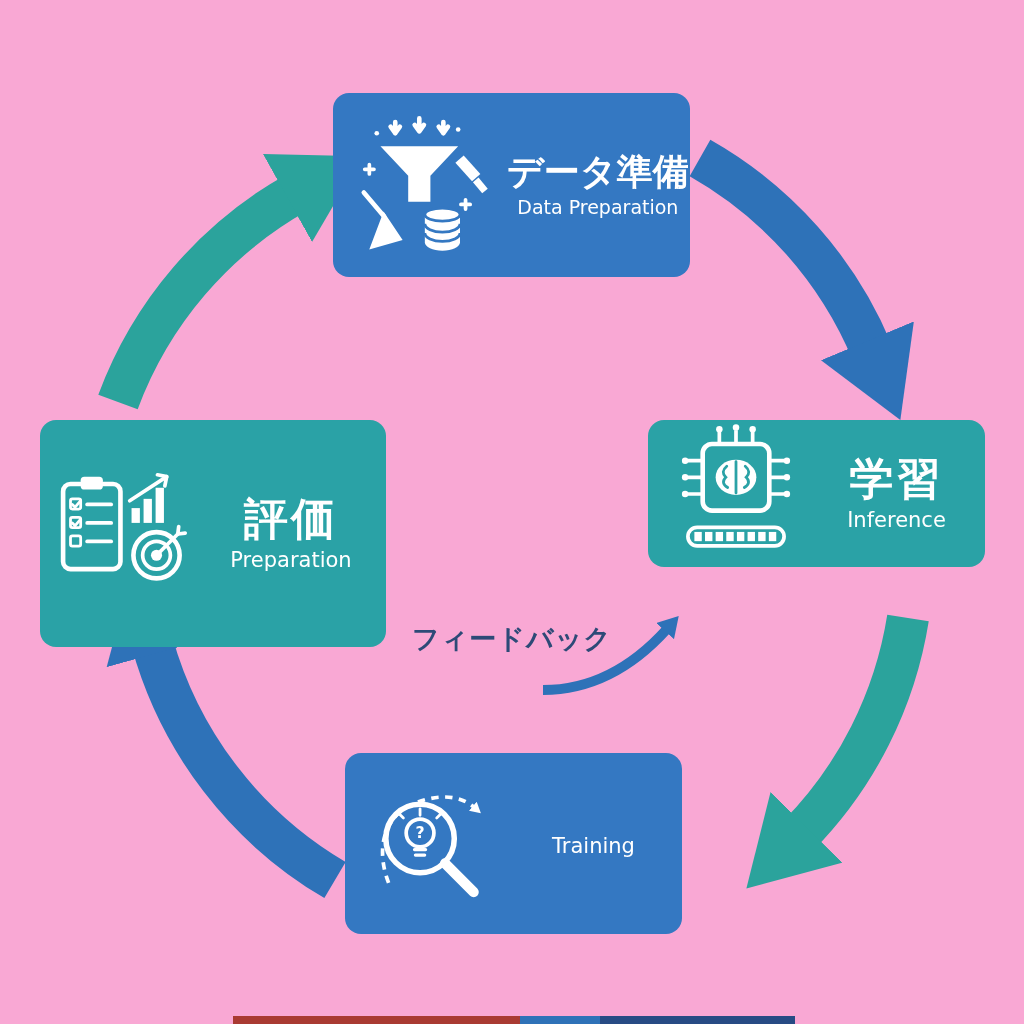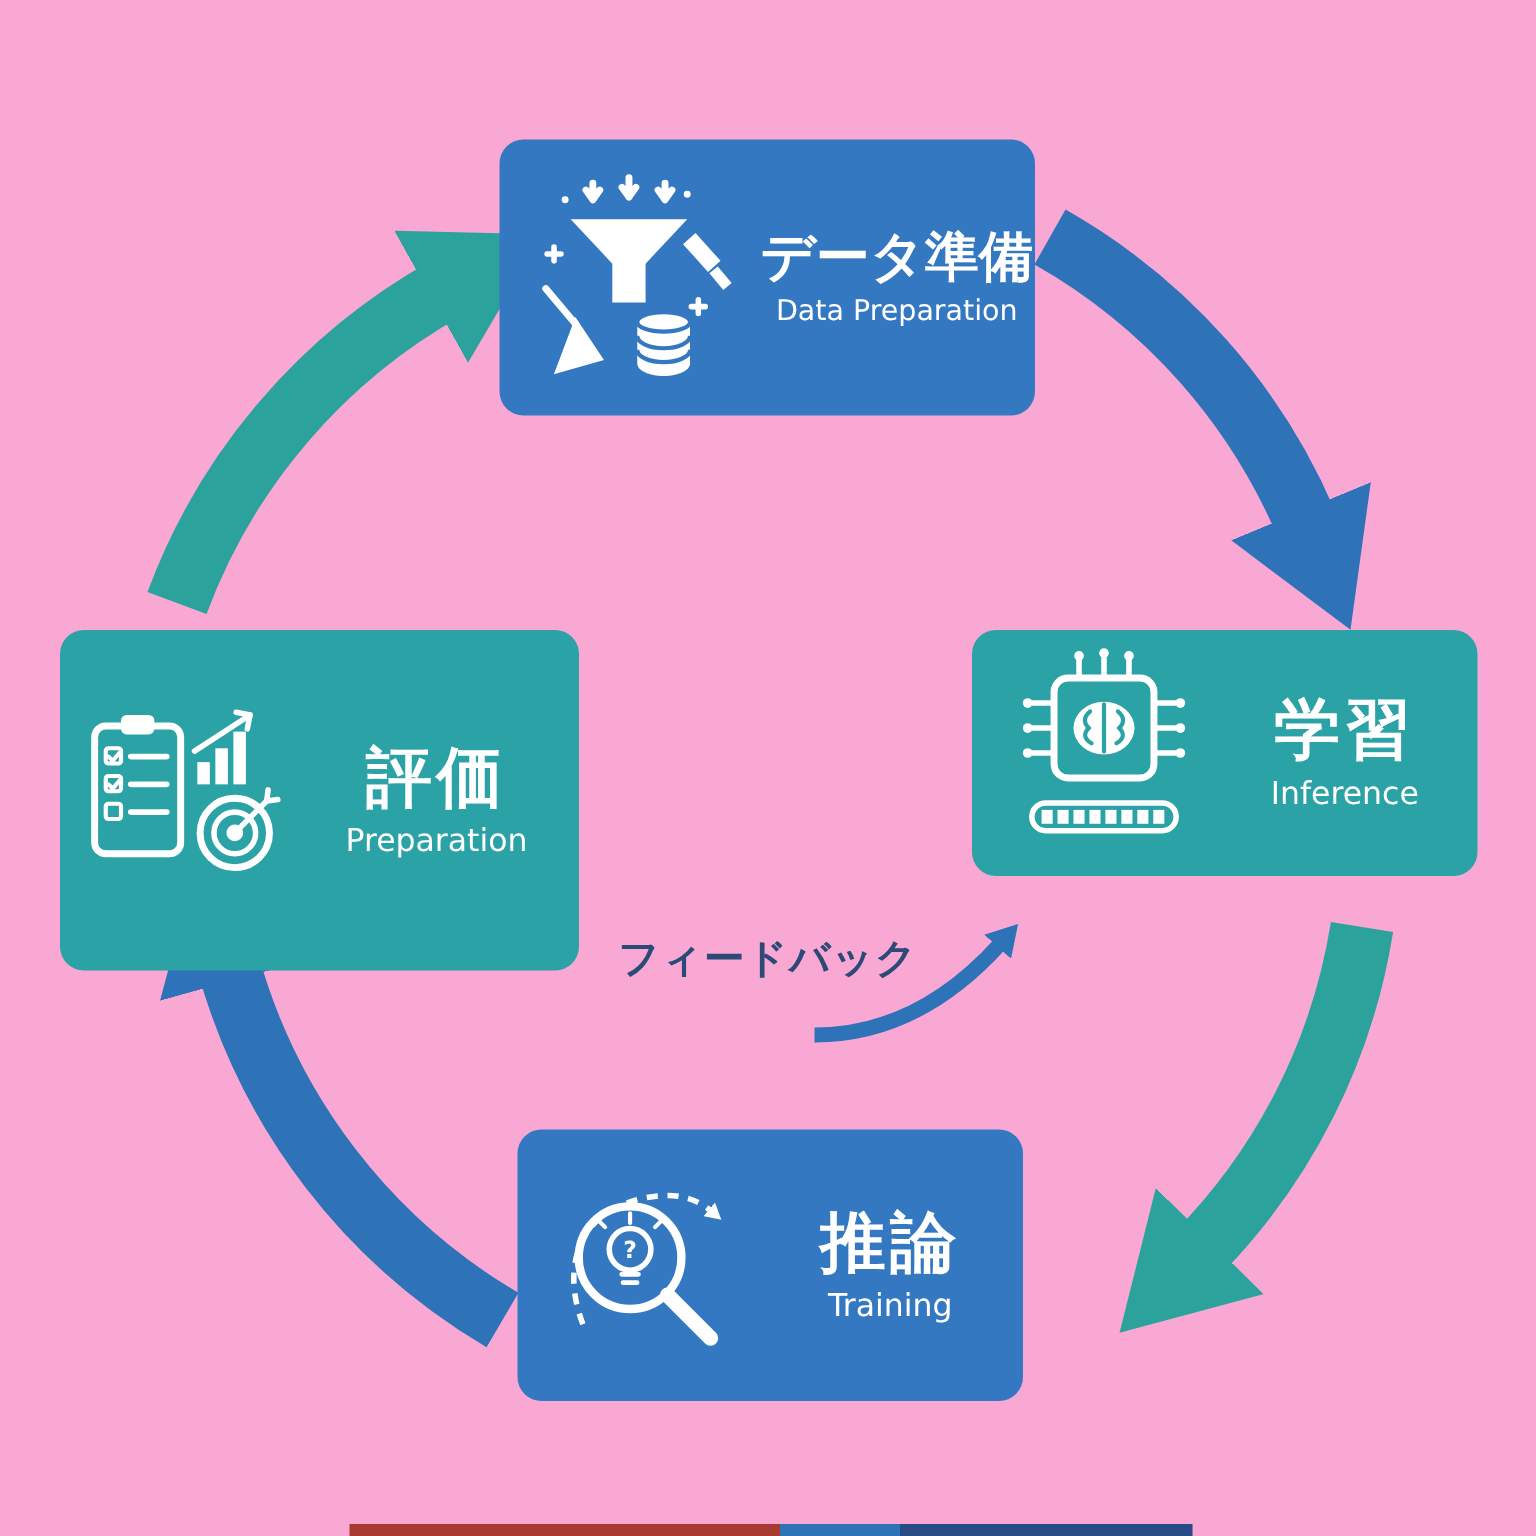--- a/index.html
+++ b/index.html
@@ -13,21 +13,21 @@
   .arc.teal{stroke:var(--arrow-teal,#2ba39c);}
   .fb{fill:none;stroke-width:10px;stroke:var(--arrow-blue,#2e72b8);}
   .mk-blue{fill:var(--arrow-blue,#2e72b8);}
   .mk-teal{fill:var(--arrow-teal,#2ba39c);}
 
   .stage{position:absolute;z-index:2;display:flex;align-items:center;
          border-radius:16px;color:#fff;box-sizing:border-box;}
   .stage.blue{background:var(--stage-blue,#3478c2);}
   .stage.teal{background:var(--stage-teal,#2aa2a6);}
   #stage-dataprep{left:333px;top:93px;width:357px;height:184px;gap:10px;padding:0 16px;}
-  #stage-training{left:648px;top:420px;width:337px;height:164px;gap:12px;padding:0 14px;}
+  #stage-training{left:648px;top:420px;width:337px;height:147px;gap:12px;padding:0 14px;}
   #stage-inference{left:345px;top:753px;width:337px;height:181px;gap:12px;padding:0 14px;}
   #stage-evaluation{left:40px;top:420px;width:346px;height:227px;gap:8px;padding:0 12px;}
 
   .icon-wrap{flex:0 0 auto;width:148px;height:148px;display:flex;
              align-items:center;justify-content:center;}
   .icon-wrap svg{width:148px;height:148px;}
   .labels{flex:1;display:flex;flex-direction:column;align-items:center;justify-content:center;}
   .jp{font-size:44px;font-weight:700;letter-spacing:3px;line-height:1.1;white-space:nowrap;}
   #stage-dataprep .jp{font-size:36px;letter-spacing:0;}
   .en{font-size:21px;margin-top:5px;font-weight:400;white-space:nowrap;}
@@ -159,21 +159,20 @@
           <circle cx="66" cy="74" r="37" stroke-width="6"></circle>
           <path d="M93 101 L124 132" stroke-width="11" stroke-linecap="round"></path>
           <circle cx="66" cy="68" r="15" stroke-width="4"></circle>
           <path d="M60 86 h12 M61 92 h10" stroke-width="3.5" stroke-linecap="round"></path>
           <path d="M48 52 l-6 -6 M84 52 l6 -6 M66 49 V42" stroke-width="3" stroke-linecap="round"></path>
         </g>
         <text x="66" y="74" text-anchor="middle" font-size="17" font-weight="bold" fill="#fff">?</text>
       </svg>
     </span>
     <span class="labels">
-      <span class="jp">推論</span>
       <span class="en">Training</span>
     </span>
   </div>
 
   <div class="stage teal" id="stage-evaluation">
     <span class="icon-wrap">
       <svg viewBox="0 0 160 160">
         <g fill="none" stroke="#fff" stroke-linecap="round" stroke-linejoin="round">
           <rect x="12" y="26" width="62" height="92" rx="8" stroke-width="5"></rect>
           <rect x="31" y="18" width="24" height="14" rx="4" fill="#fff" stroke="none"></rect>

